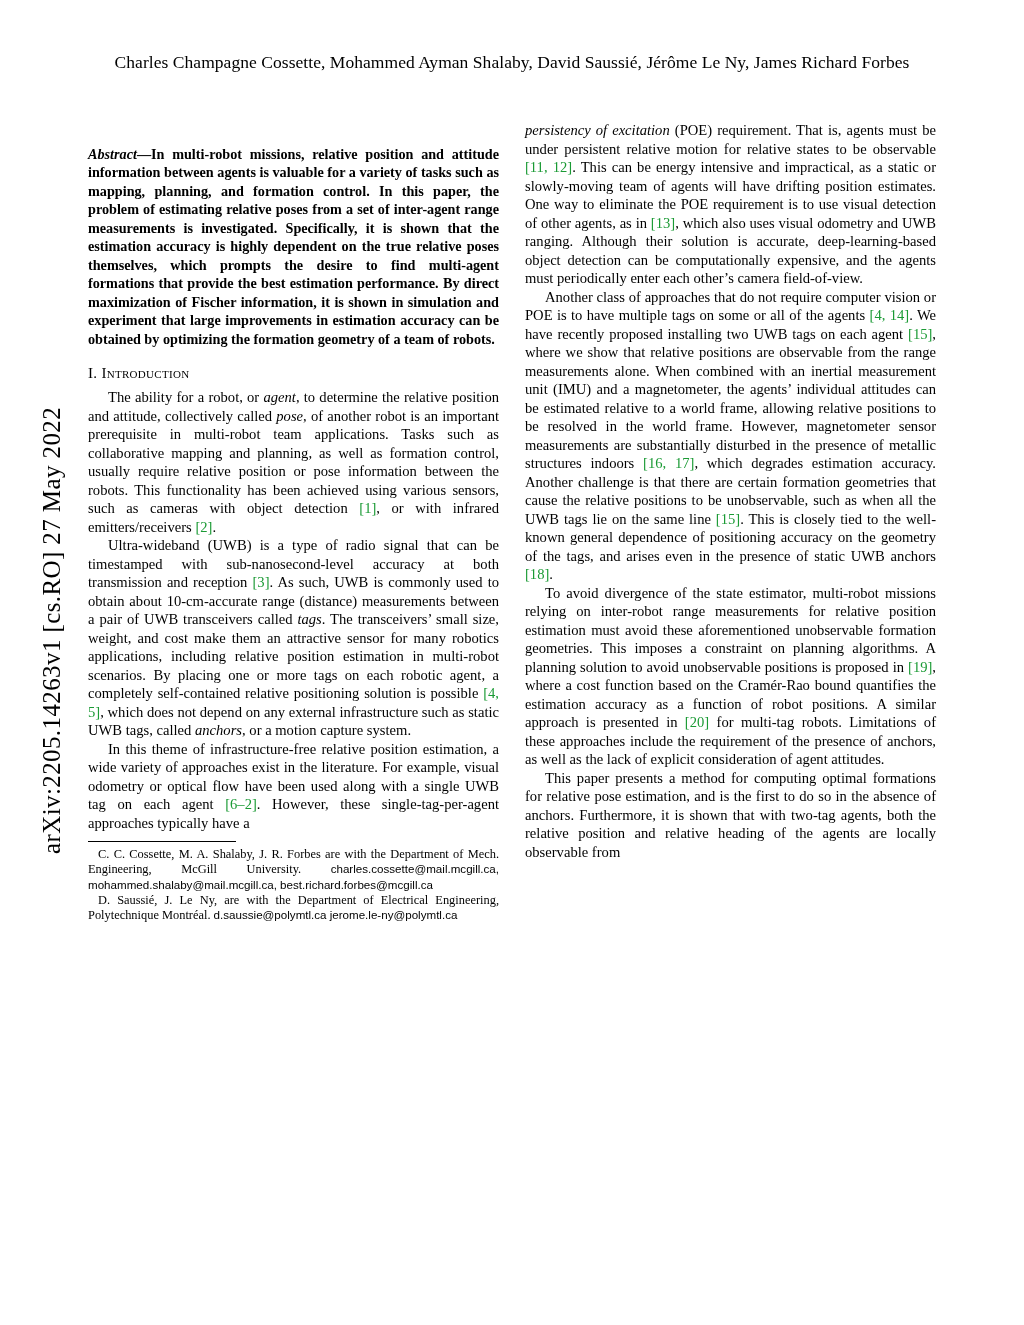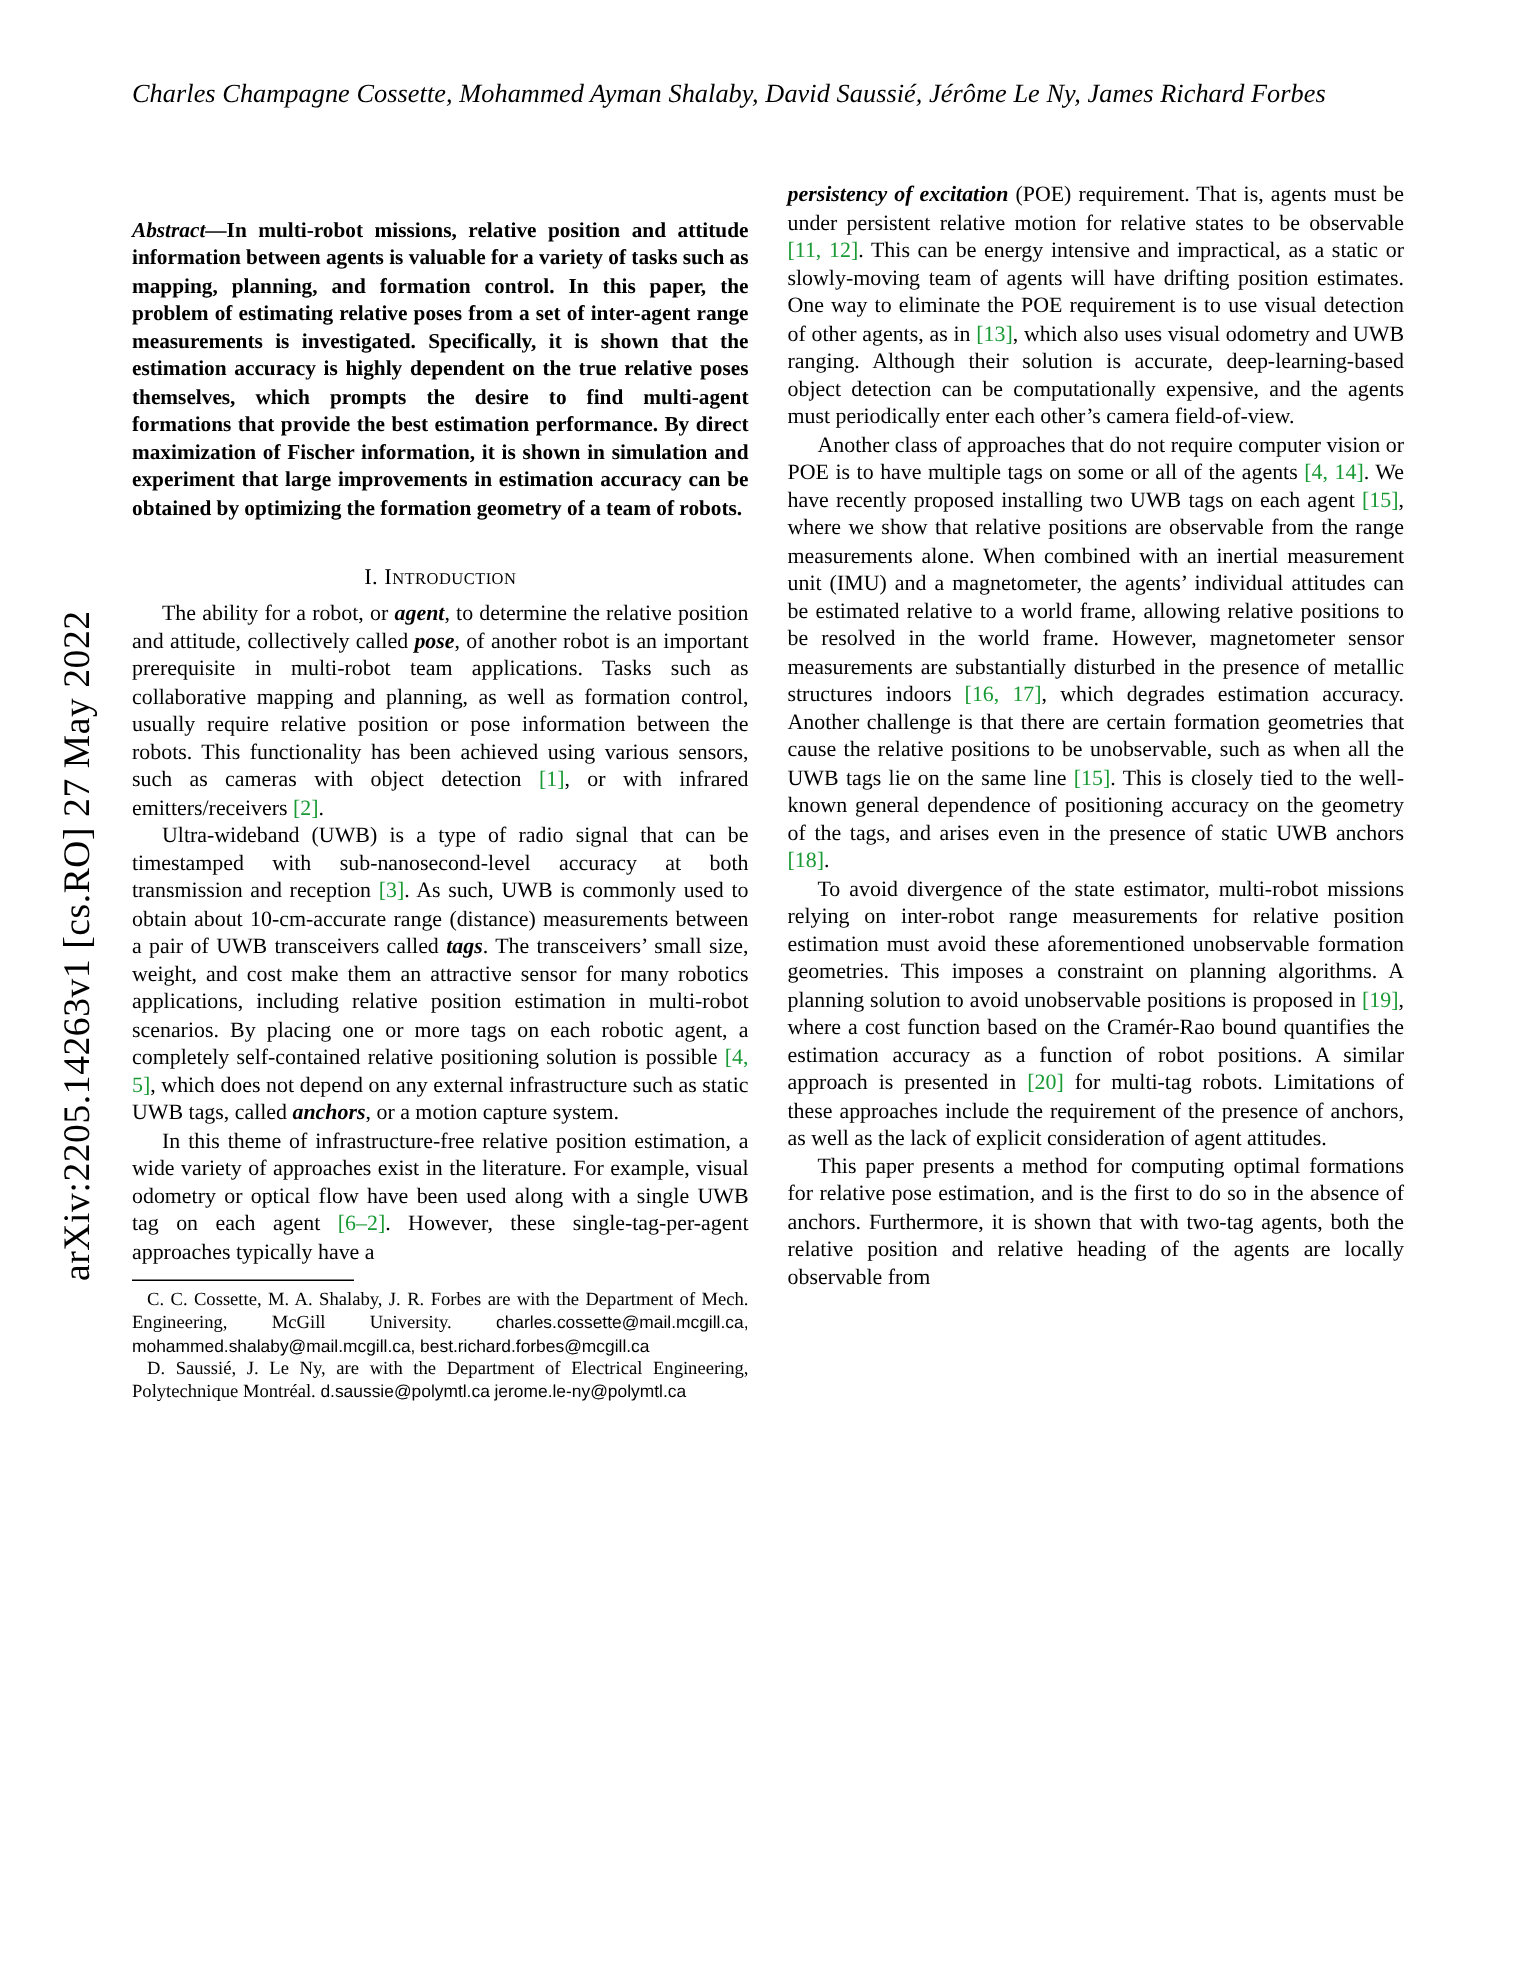--- a/index.html
+++ b/index.html
@@ -46,23 +46,22 @@
     font-weight: bold;
     text-align: center;
     line-height: 1.38;
     letter-spacing: 0.1px;
     padding: 0 10px;
   }
 
   #authors {
     margin-top: 52px;
     font-size: 17.5px;
-    text-align: left;
+    text-align: center;
     letter-spacing: 0.05px;
-    font-style: italic;
   }
 
   #columns {
     margin-top: 48px;
     display: flex;
     gap: 26px;
     align-items: flex-start;
   }
   .col {
     width: 411px;
@@ -79,37 +78,37 @@
     line-height: 1.30;
     text-align: justify;
     margin-top: 24px;
   }
   .abstract .abs-word {
     font-weight: bold;
     font-style: italic;
   }
 
   .section-head {
-    text-align: center;
-    margin-top: 28px;
+    text-align: left;
+    margin-top: 16px;
     margin-bottom: 5px;
     font-size: 15px;
     font-variant: small-caps;
     letter-spacing: 0.3px;
   }
   .section-head .numeral { font-variant: normal; }
 
   p.body {
     margin: 0;
     text-indent: 20px;
   }
   p.body.first { text-indent: 20px; }
 
   .ref { color: #1a9a34; font-family: Liberation Serif, serif; }
-  .it { font-style: italic; font-weight: bold; }
+  .it { font-style: italic; }
 
   
   hr.fn-rule {
     border: none;
     border-top: 0.8px solid #000;
     width: 148px;
     margin: 9px 0 5px 0;
   }
   .footnote {
     font-size: 12.4px;

